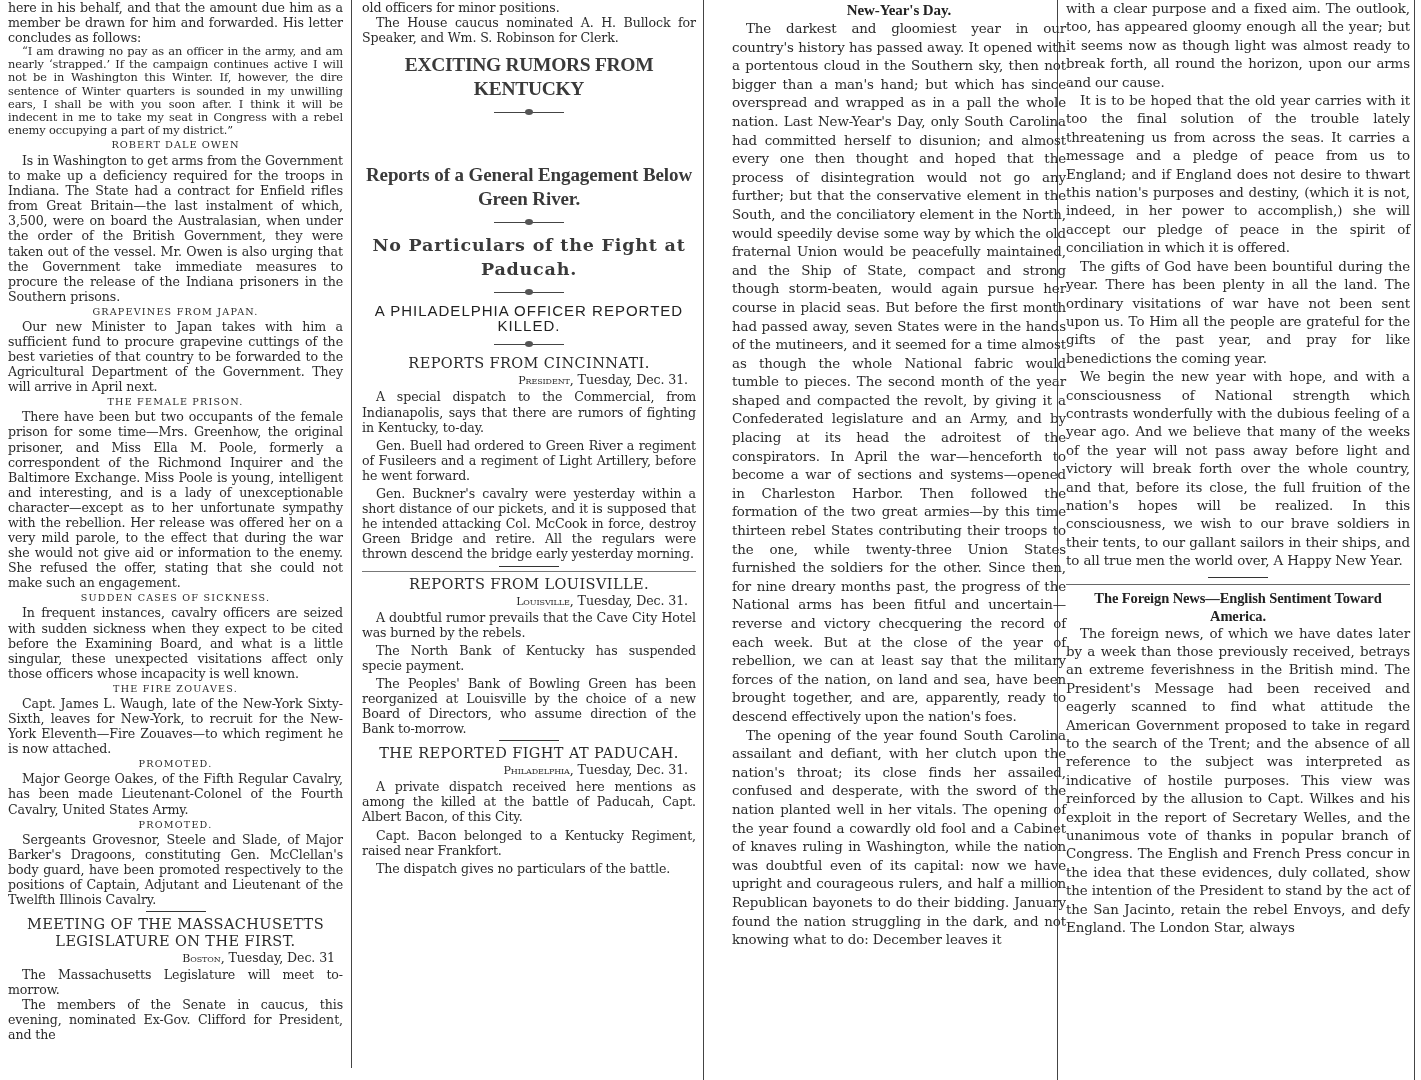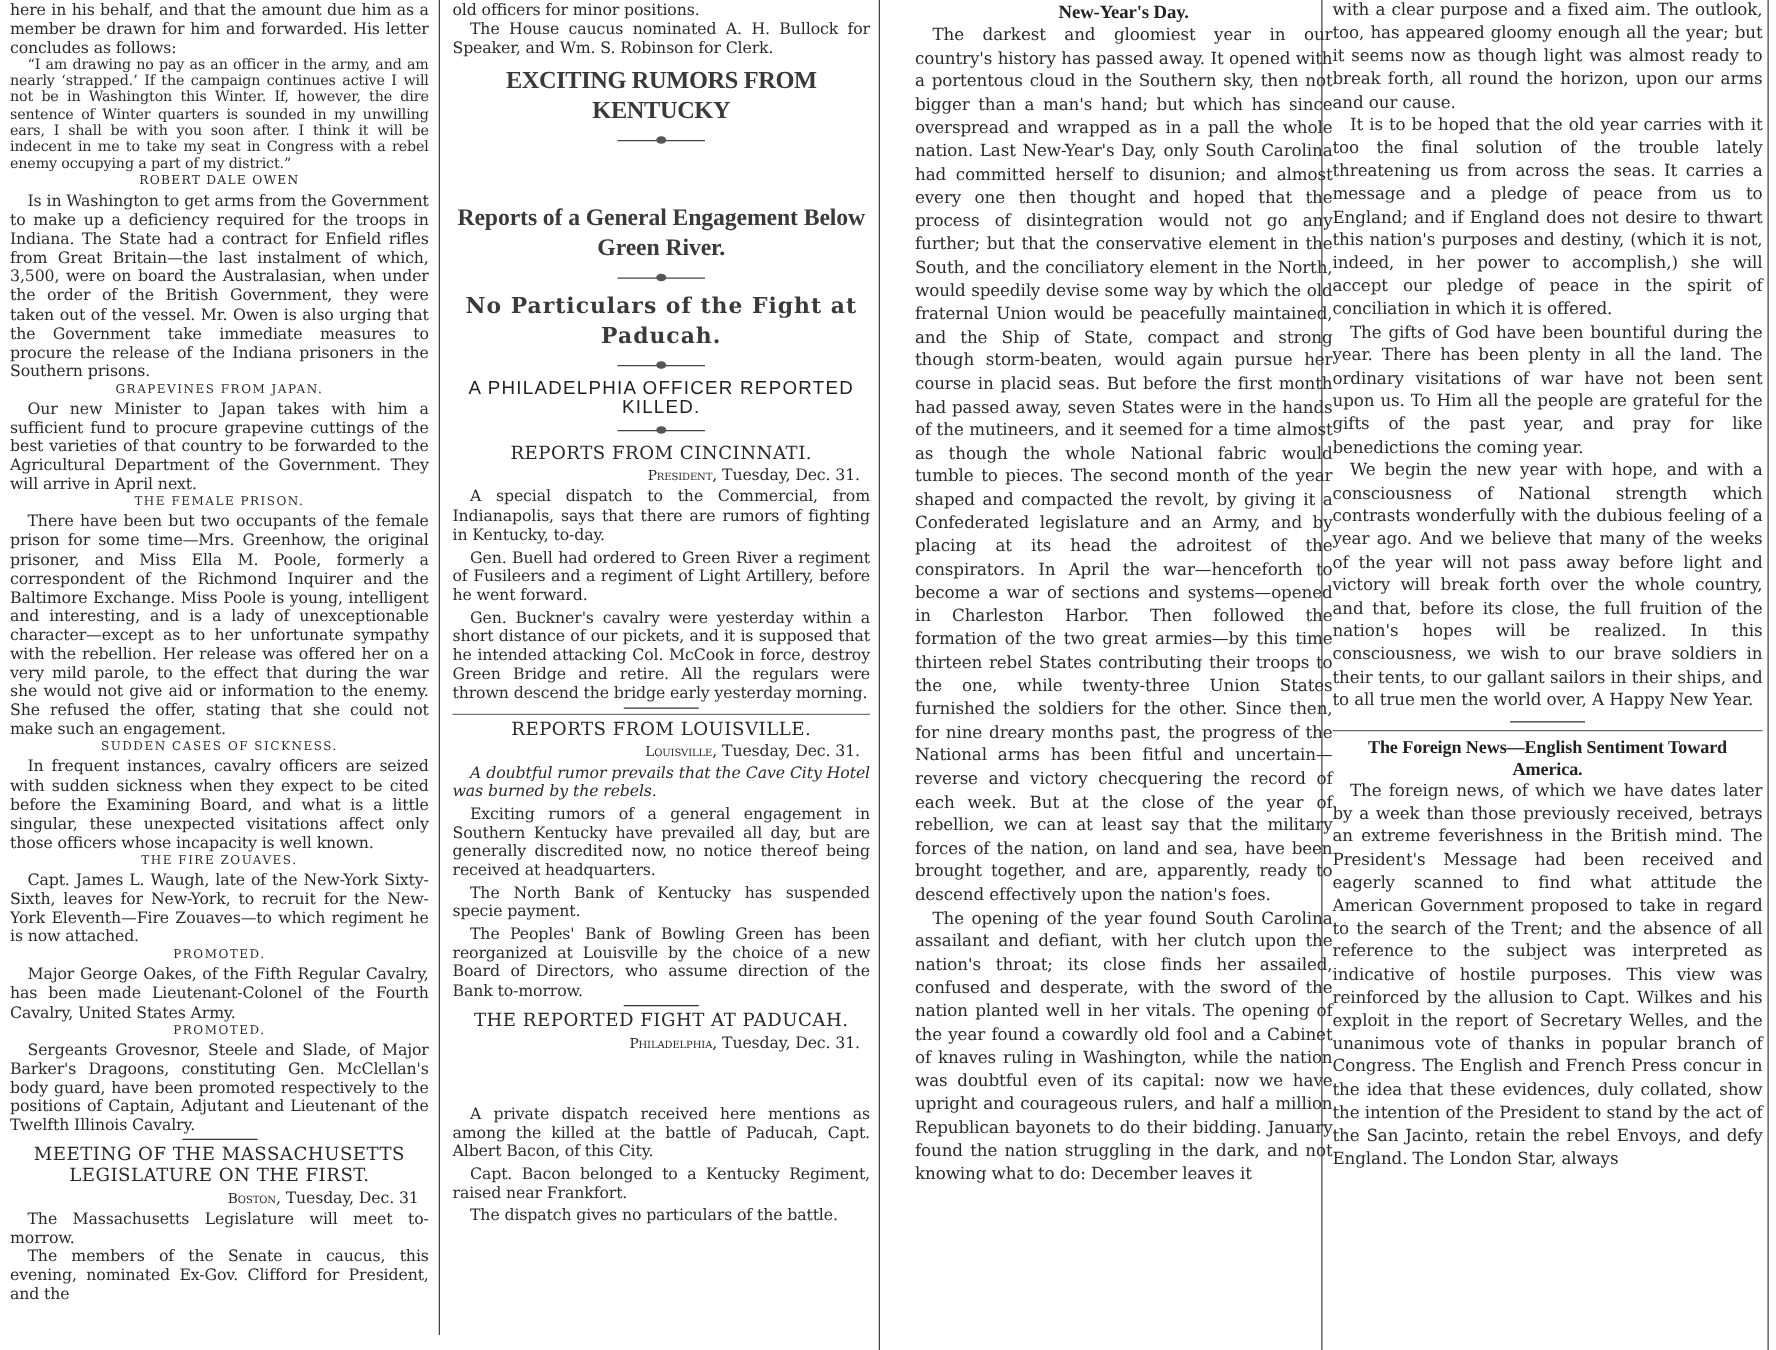--- a/index.html
+++ b/index.html
@@ -122,32 +122,31 @@
     <p style="margin-bottom:3px;">A special dispatch to the Commercial, from Indianapolis, says that there are rumors of fighting in Kentucky, to-day.</p>
     <p style="margin-bottom:3px;">Gen. Buell had ordered to Green River a regiment of Fusileers and a regiment of Light Artillery, before he went forward.</p>
     <p>Gen. Buckner's cavalry were yesterday within a short distance of our pickets, and it is supposed that he intended attacking Col. McCook in force, destroy Green Bridge and retire. All the regulars were thrown descend the bridge early yesterday morning.</p>
   </div>
 
   <div class="rule-short"></div>
 
   <div style="border-top:1px solid #777; padding-top:2px;">
     <div class="section-head">REPORTS FROM LOUISVILLE.</div>
     <div class="dateline"><span class="sc">Louisville</span><span>, Tuesday, Dec. 31.</span></div>
-    <p style="margin-bottom:3px;font-style:italic;">A doubtful rumor prevails that the Cave City Hotel was burned by the rebels.</p>
-    <p style="margin-bottom:3px;">Exciting rumors of a general engagement in Southern Kentucky have prevailed all day, but are generally discredited now, no notice thereof being received at headquarters.</p>
+    <p style="margin-bottom:3px;">A doubtful rumor prevails that the Cave City Hotel was burned by the rebels.</p>
     <p style="margin-bottom:3px;">The North Bank of Kentucky has suspended specie payment.</p>
     <p>The Peoples' Bank of Bowling Green has been reorganized at Louisville by the choice of a new Board of Directors, who assume direction of the Bank to-morrow.</p>
   </div>
 
   <div class="rule-short"></div>
 
   <div>
     <div class="section-head">THE REPORTED FIGHT AT PADUCAH.</div>
     <div class="dateline"><span class="sc">Philadelphia</span><span>, Tuesday, Dec. 31.</span></div>
-    <p style="margin-bottom:3px;margin-top:40px;">A private dispatch received here mentions as among the killed at the battle of Paducah, Capt. Albert Bacon, of this City.</p>
+    <p style="margin-bottom:3px;">A private dispatch received here mentions as among the killed at the battle of Paducah, Capt. Albert Bacon, of this City.</p>
     <p style="margin-bottom:3px;">Capt. Bacon belonged to a Kentucky Regiment, raised near Frankfort.</p>
     <p>The dispatch gives no particulars of the battle.</p>
   </div>
 </div>
 
 <div class="col c3" style="font-size:13.4px; line-height:18.6px;">
   <div class="hd-big" style="font-size:15px; line-height:20px; color:#222;">New-Year's Day.</div>
   <p>The darkest and gloomiest year in our country's history has passed away. It opened with a portentous cloud in the Southern sky, then not bigger than a man's hand; but which has since overspread and wrapped as in a pall the whole nation. Last New-Year's Day, only South Carolina had committed herself to disunion; and almost every one then thought and hoped that the process of disintegration would not go any further; but that the conservative element in the South, and the conciliatory element in the North, would speedily devise some way by which the old fraternal Union would be peacefully maintained, and the Ship of State, compact and strong though storm-beaten, would again pursue her course in placid seas. But before the first month had passed away, seven States were in the hands of the mutineers, and it seemed for a time almost as though the whole National fabric would tumble to pieces. The second month of the year shaped and compacted the revolt, by giving it a Confederated legislature and an Army, and by placing at its head the adroitest of the conspirators. In April the war—henceforth to become a war of sections and systems—opened in Charleston Harbor. Then followed the formation of the two great armies—by this time thirteen rebel States contributing their troops to the one, while twenty-three Union States furnished the soldiers for the other. Since then, for nine dreary months past, the progress of the National arms has been fitful and uncertain—reverse and victory checquering the record of each week. But at the close of the year of rebellion, we can at least say that the military forces of the nation, on land and sea, have been brought together, and are, apparently, ready to descend effectively upon the nation's foes.</p>
   <p>The opening of the year found South Carolina assailant and defiant, with her clutch upon the nation's throat; its close finds her assailed, confused and desperate, with the sword of the nation planted well in her vitals. The opening of the year found a cowardly old fool and a Cabinet of knaves ruling in Washington, while the nation was doubtful even of its capital: now we have upright and courageous rulers, and half a million Republican bayonets to do their bidding. January found the nation struggling in the dark, and not knowing what to do: December leaves it</p>
 </div>

